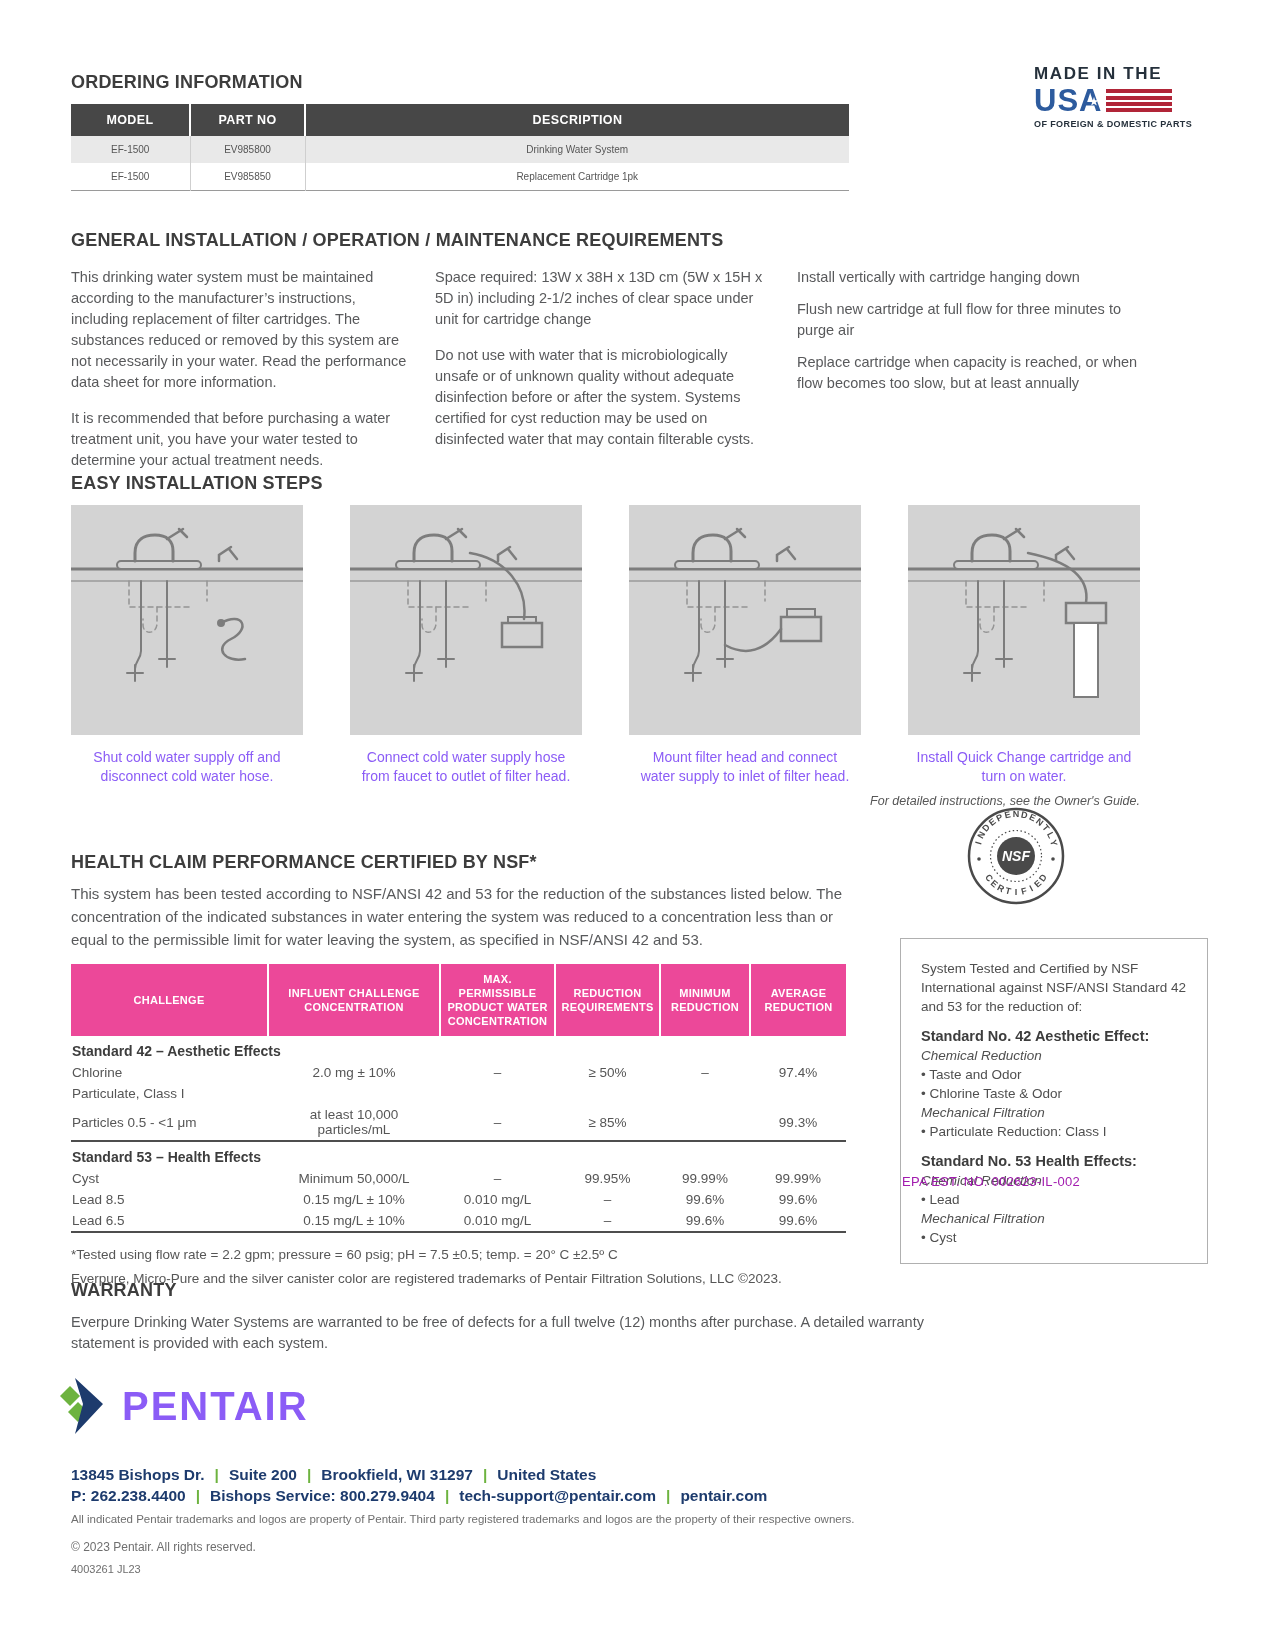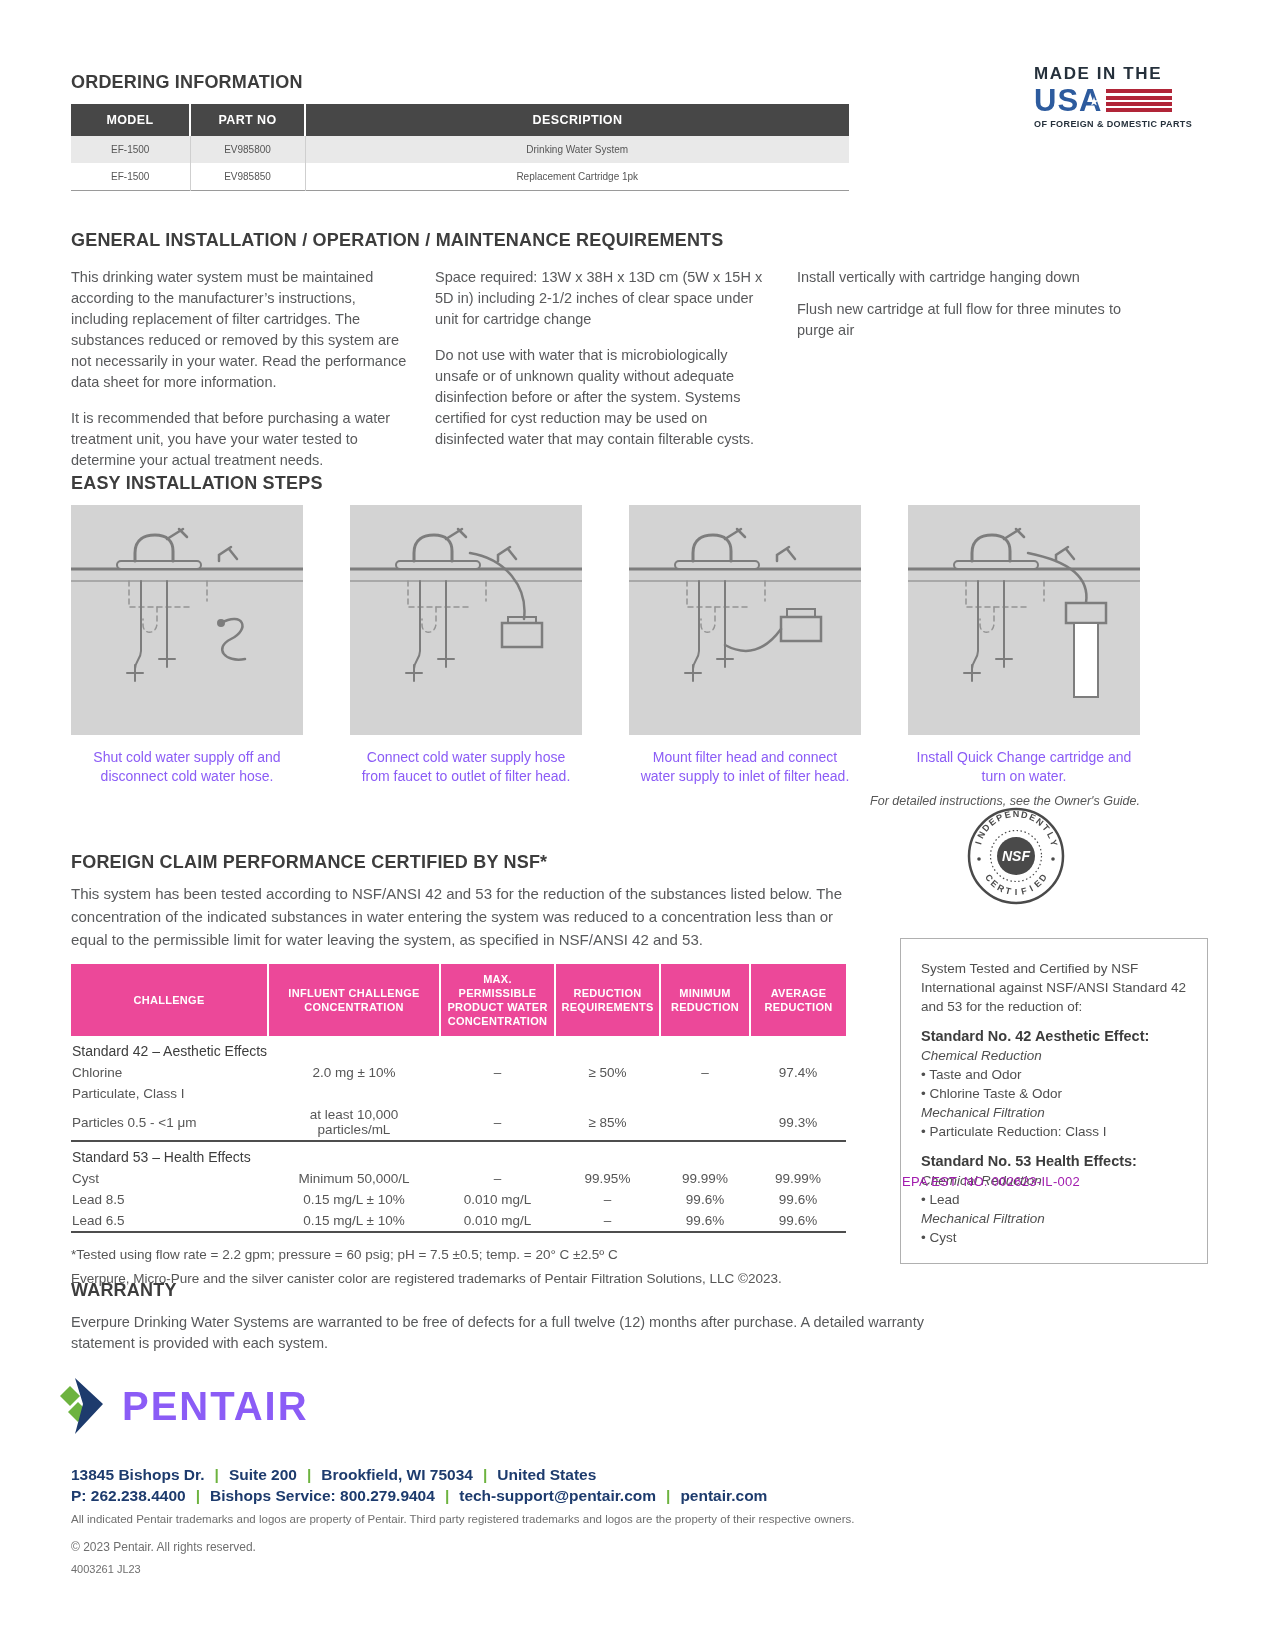--- a/index.html
+++ b/index.html
@@ -53,21 +53,21 @@
   table.htable{border-collapse:collapse;width:775px;margin-top:13px;border-bottom:2px solid #4d4d4d;}
   table.htable col:nth-child(1){width:197px;} table.htable col:nth-child(2){width:172px;}
   table.htable col:nth-child(3){width:115px;} table.htable col:nth-child(4){width:105px;}
   table.htable col:nth-child(5){width:90px;}
   table.htable thead th{background:#ec4899;color:#fff;font-size:11px;font-weight:bold;
       letter-spacing:.3px;padding:8px 5px;line-height:14px;border-left:2px solid #fff;vertical-align:middle;}
   table.htable thead th:first-child{border-left:none;}
   table.htable td{font-size:13.5px;color:#565656;padding:3px 4px;}
   table.htable td.c0{text-align:left;padding-left:1px;}
   table.htable td.cx{text-align:center;}
-  table.htable tr.sec-row td{font-size:14px;font-weight:normal;color:#3d3d3d;padding:7px 1px 3px;}
+  table.htable tr.sec-row td{font-size:14px;font-weight:bold;color:#3d3d3d;padding:7px 1px 3px;}
   table.htable tr.sec-row.ruled td{border-top:2px solid #4d4d4d;}
   .fnote{font-size:13.5px;color:#565656;margin-top:14px;}
   .fnote2{margin-top:9px;}
 
   
   .badge{position:absolute;left:966px;top:806px;width:100px;height:100px;}
   .badge-letter{fill:#4a4a4a;font-size:9px;font-weight:bold;text-anchor:middle;
       font-family:"Liberation Sans",sans-serif;}
   .nsf-center{fill:#fff;font-size:14px;font-weight:bold;font-style:italic;text-anchor:middle;
       font-family:"Liberation Sans",sans-serif;}
@@ -144,20 +144,21 @@
         <p>This drinking water system must be maintained according to the manufacturer’s instructions, including replacement of filter cartridges. The substances reduced or removed by this system are not necessarily in your water. Read the performance data sheet for more information.</p>
         <p>It is recommended that before purchasing a water treatment unit, you have your water tested to determine your actual treatment needs.</p>
       </div>
       <div class="gcol g2">
         <p>Space required: 13W x 38H x 13D cm (5W x 15H x 5D in) including 2-1/2 inches of clear space under unit for cartridge change</p>
         <p>Do not use with water that is microbiologically unsafe or of unknown quality without adequate disinfection before or after the system. Systems certified for cyst reduction may be used on disinfected water that may contain filterable cysts.</p>
       </div>
       <div class="gcol g3">
         <p>Install vertically with cartridge hanging down</p>
         <p>Flush new cartridge at full flow for three minutes to purge air</p>
+        <p>Replace cartridge when capacity is reached, or when flow becomes too slow, but at least annually</p>
       </div>
     </div>
   </section>
 
   <section class="sec-steps">
     <h2 class="sec-title">EASY INSTALLATION STEPS</h2>
     <div class="steps-row">
       <figure class="step">
         <div class="step-art"><svg width="232" height="230" viewBox="0 0 232 230" xmlns="http://www.w3.org/2000/svg">
               <rect width="232" height="230" fill="#d3d3d3"></rect>
@@ -247,21 +248,21 @@
                 <rect x="166" y="118" width="24" height="74" fill="#ffffff"></rect>
               </g>
             </svg></div>
         <figcaption class="step-cap">Install Quick Change cartridge and turn on water.</figcaption>
       </figure>
     </div>
     <div class="steps-note">For detailed instructions, see the Owner's Guide.</div>
   </section>
 
   <section class="sec-health">
-    <h2 class="sec-title">FOREIGN CLAIM PERFORMANCE CERTIFIED BY NSF*</h2>
+    <h2 class="sec-title">HEALTH CLAIM PERFORMANCE CERTIFIED BY NSF*</h2>
     <p class="health-intro">This system has been tested according to NSF/ANSI 42 and 53 for the reduction of the substances listed below. The concentration of the indicated substances in water entering the system was reduced to a concentration less than or equal to the permissible limit for water leaving the system, as specified in NSF/ANSI 42 and 53.</p>
     <table class="htable">
       <colgroup>
           <col>
           <col>
           <col>
           <col>
           <col>
           <col>
         </colgroup>
@@ -395,20 +396,20 @@
   <div class="plogo">
     <svg width="56" height="60" viewBox="0 0 56 60" xmlns="http://www.w3.org/2000/svg">
       <polygon points="2,20 12,10 22,20 12,30" fill="#6db33f"></polygon>
       <polygon points="10,36 20,26 30,36 20,46" fill="#6db33f"></polygon>
       <polygon points="17,2 45,28 17,58 25,28" fill="#1d3b6d"></polygon>
     </svg>
     <span class="pentair-word">PENTAIR</span>
   </div>
 
   <footer class="sec-footer">
-    <div class="fline"><span class="fitem">13845 Bishops Dr.</span><span class="fsep">|</span><span class="fitem">Suite 200</span><span class="fsep">|</span><span class="fitem">Brookfield, WI 75034</span><span class="fsep">|</span><span class="fitem">United States</span></div>
+    <div class="fline"><span class="fitem">13845 Bishops Dr.</span><span class="fsep">|</span><span class="fitem">Suite 200</span><span class="fsep">|</span><span class="fitem">Brookfield, WI 31297</span><span class="fsep">|</span><span class="fitem">United States</span></div>
     <div class="fline"><span class="fitem">P: 262.238.4400</span><span class="fsep">|</span><span class="fitem">Bishops Service: 800.279.9404</span><span class="fsep">|</span><span class="fitem">tech-support@pentair.com</span><span class="fsep">|</span><span class="fitem">pentair.com</span></div>
     <div class="flegal">All indicated Pentair trademarks and logos are property of Pentair. Third party registered trademarks and logos are the property of their respective owners.</div>
     <div class="fcopy">© 2023 Pentair.   All rights reserved.</div>
     <div class="fdoc">4003261 JL23</div>
   </footer>
 
 </div>
 
 </body></html>

